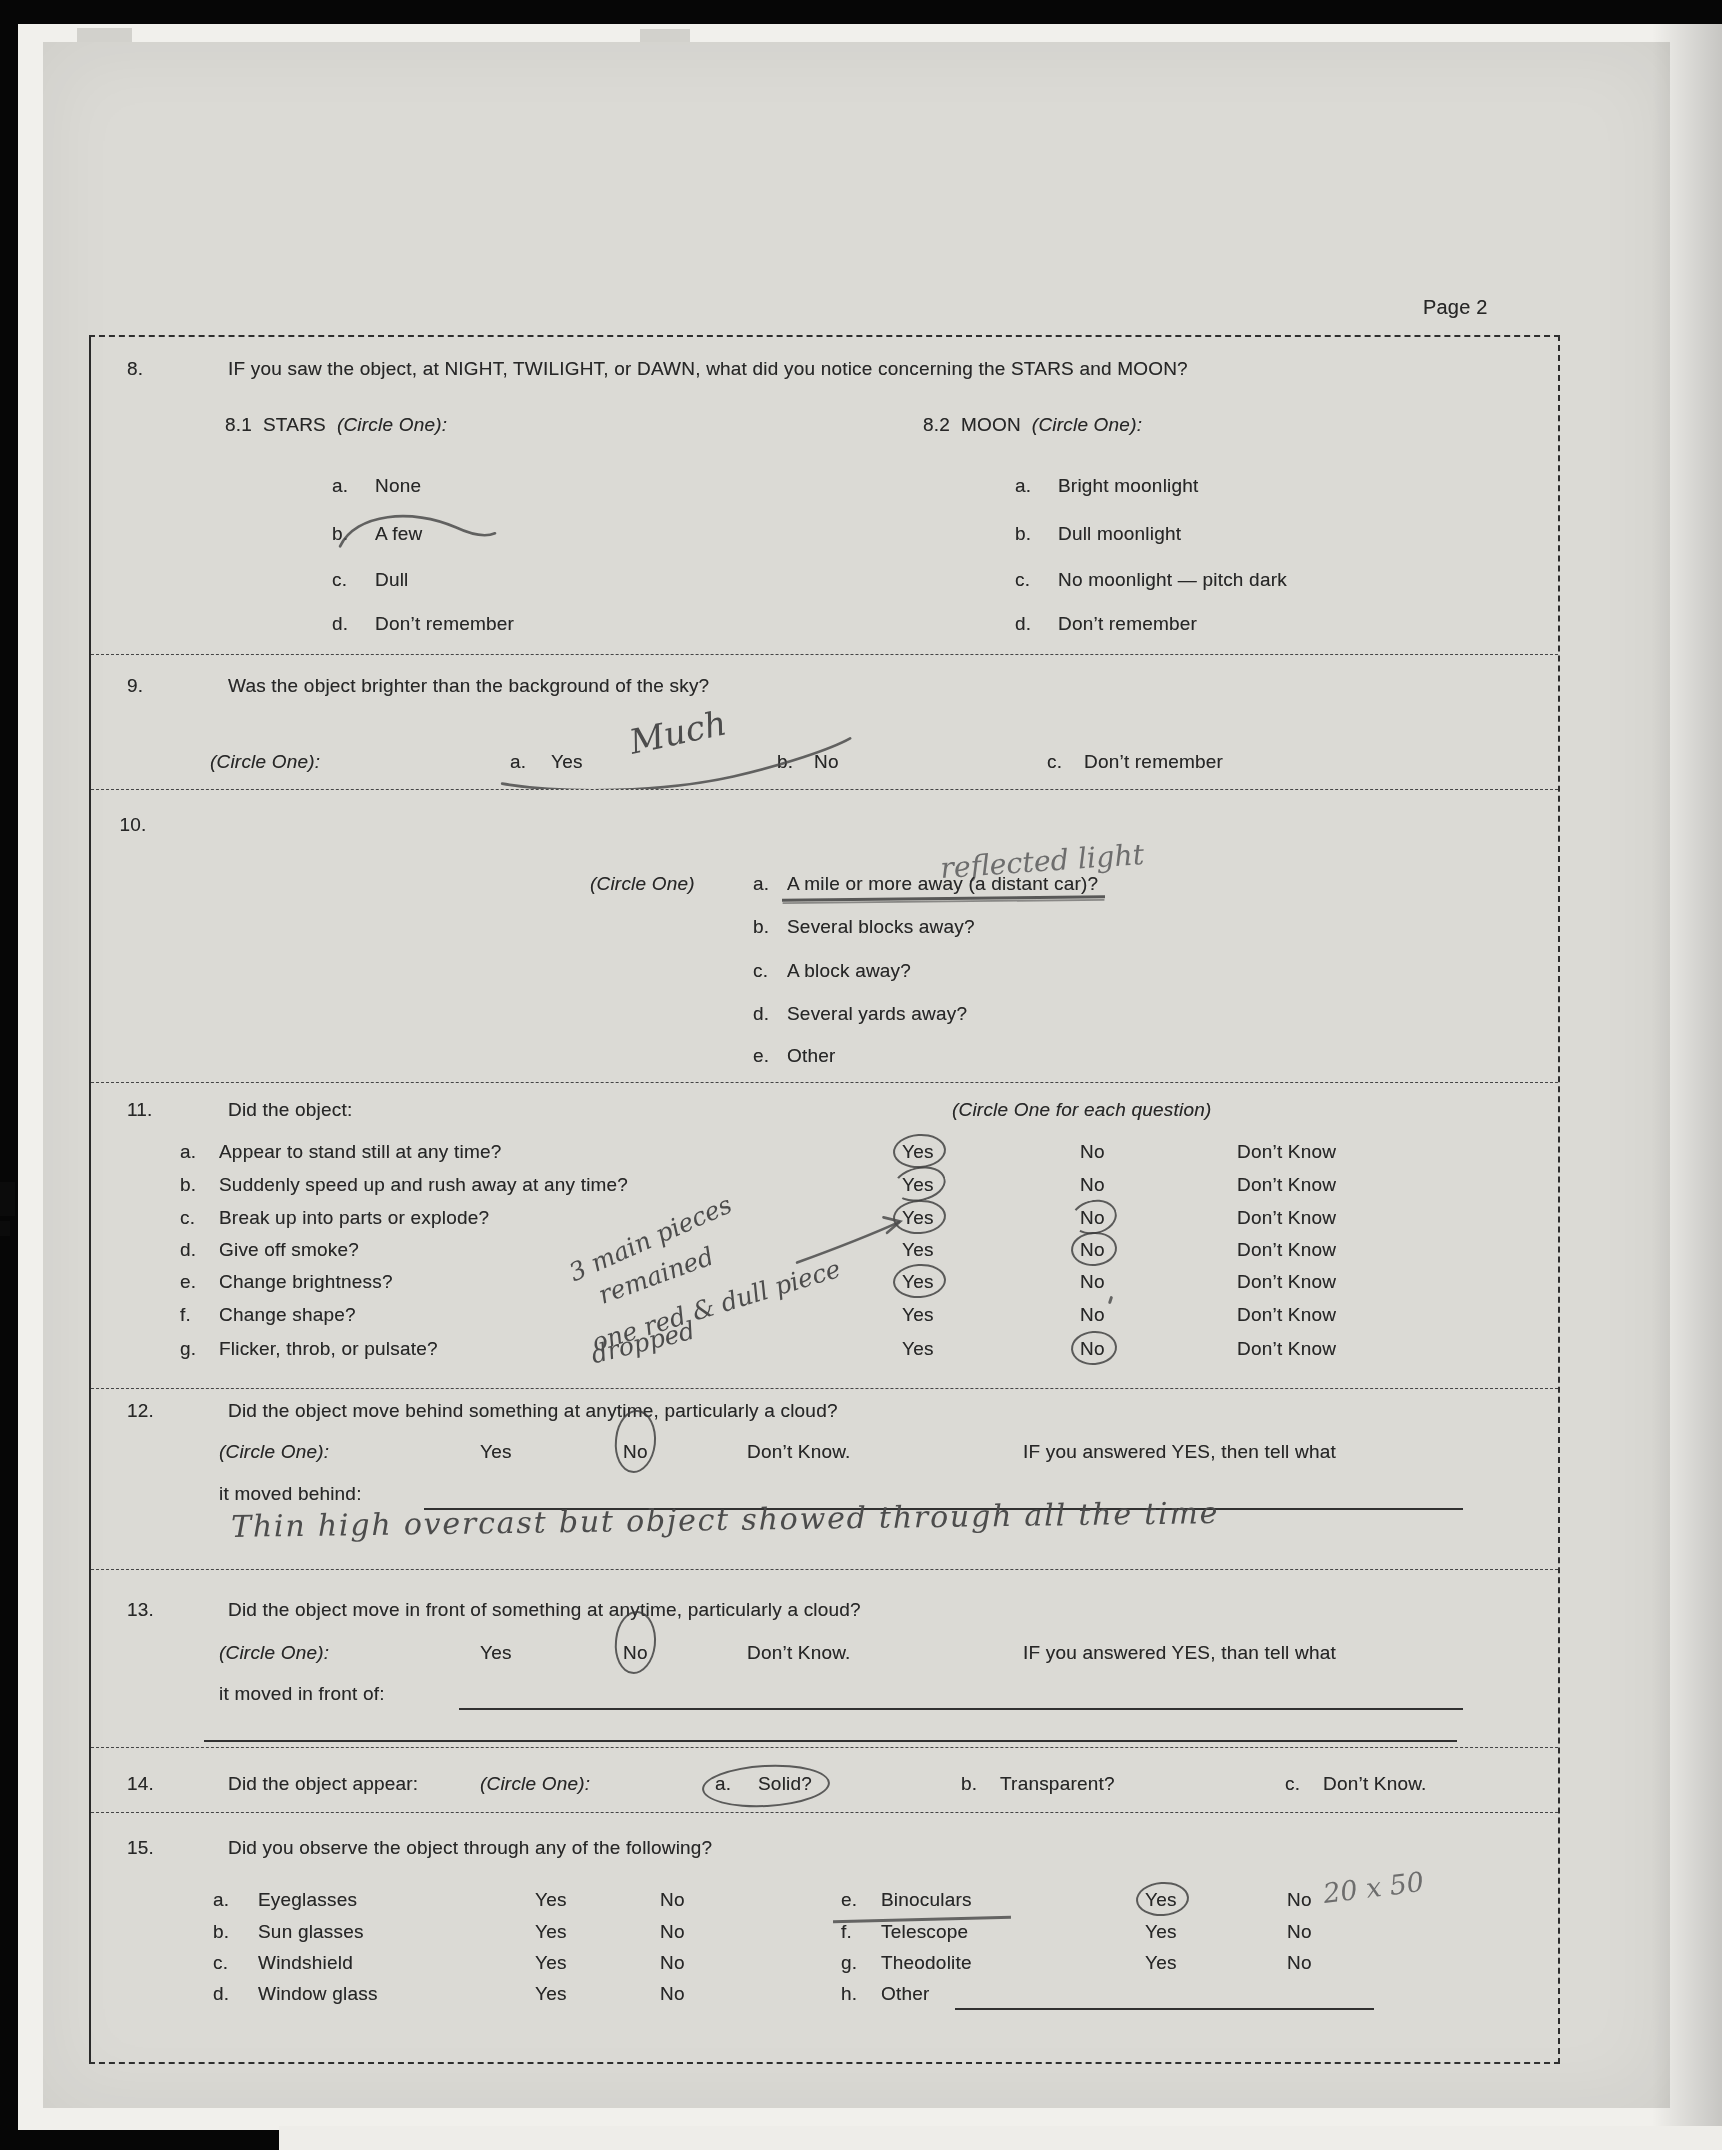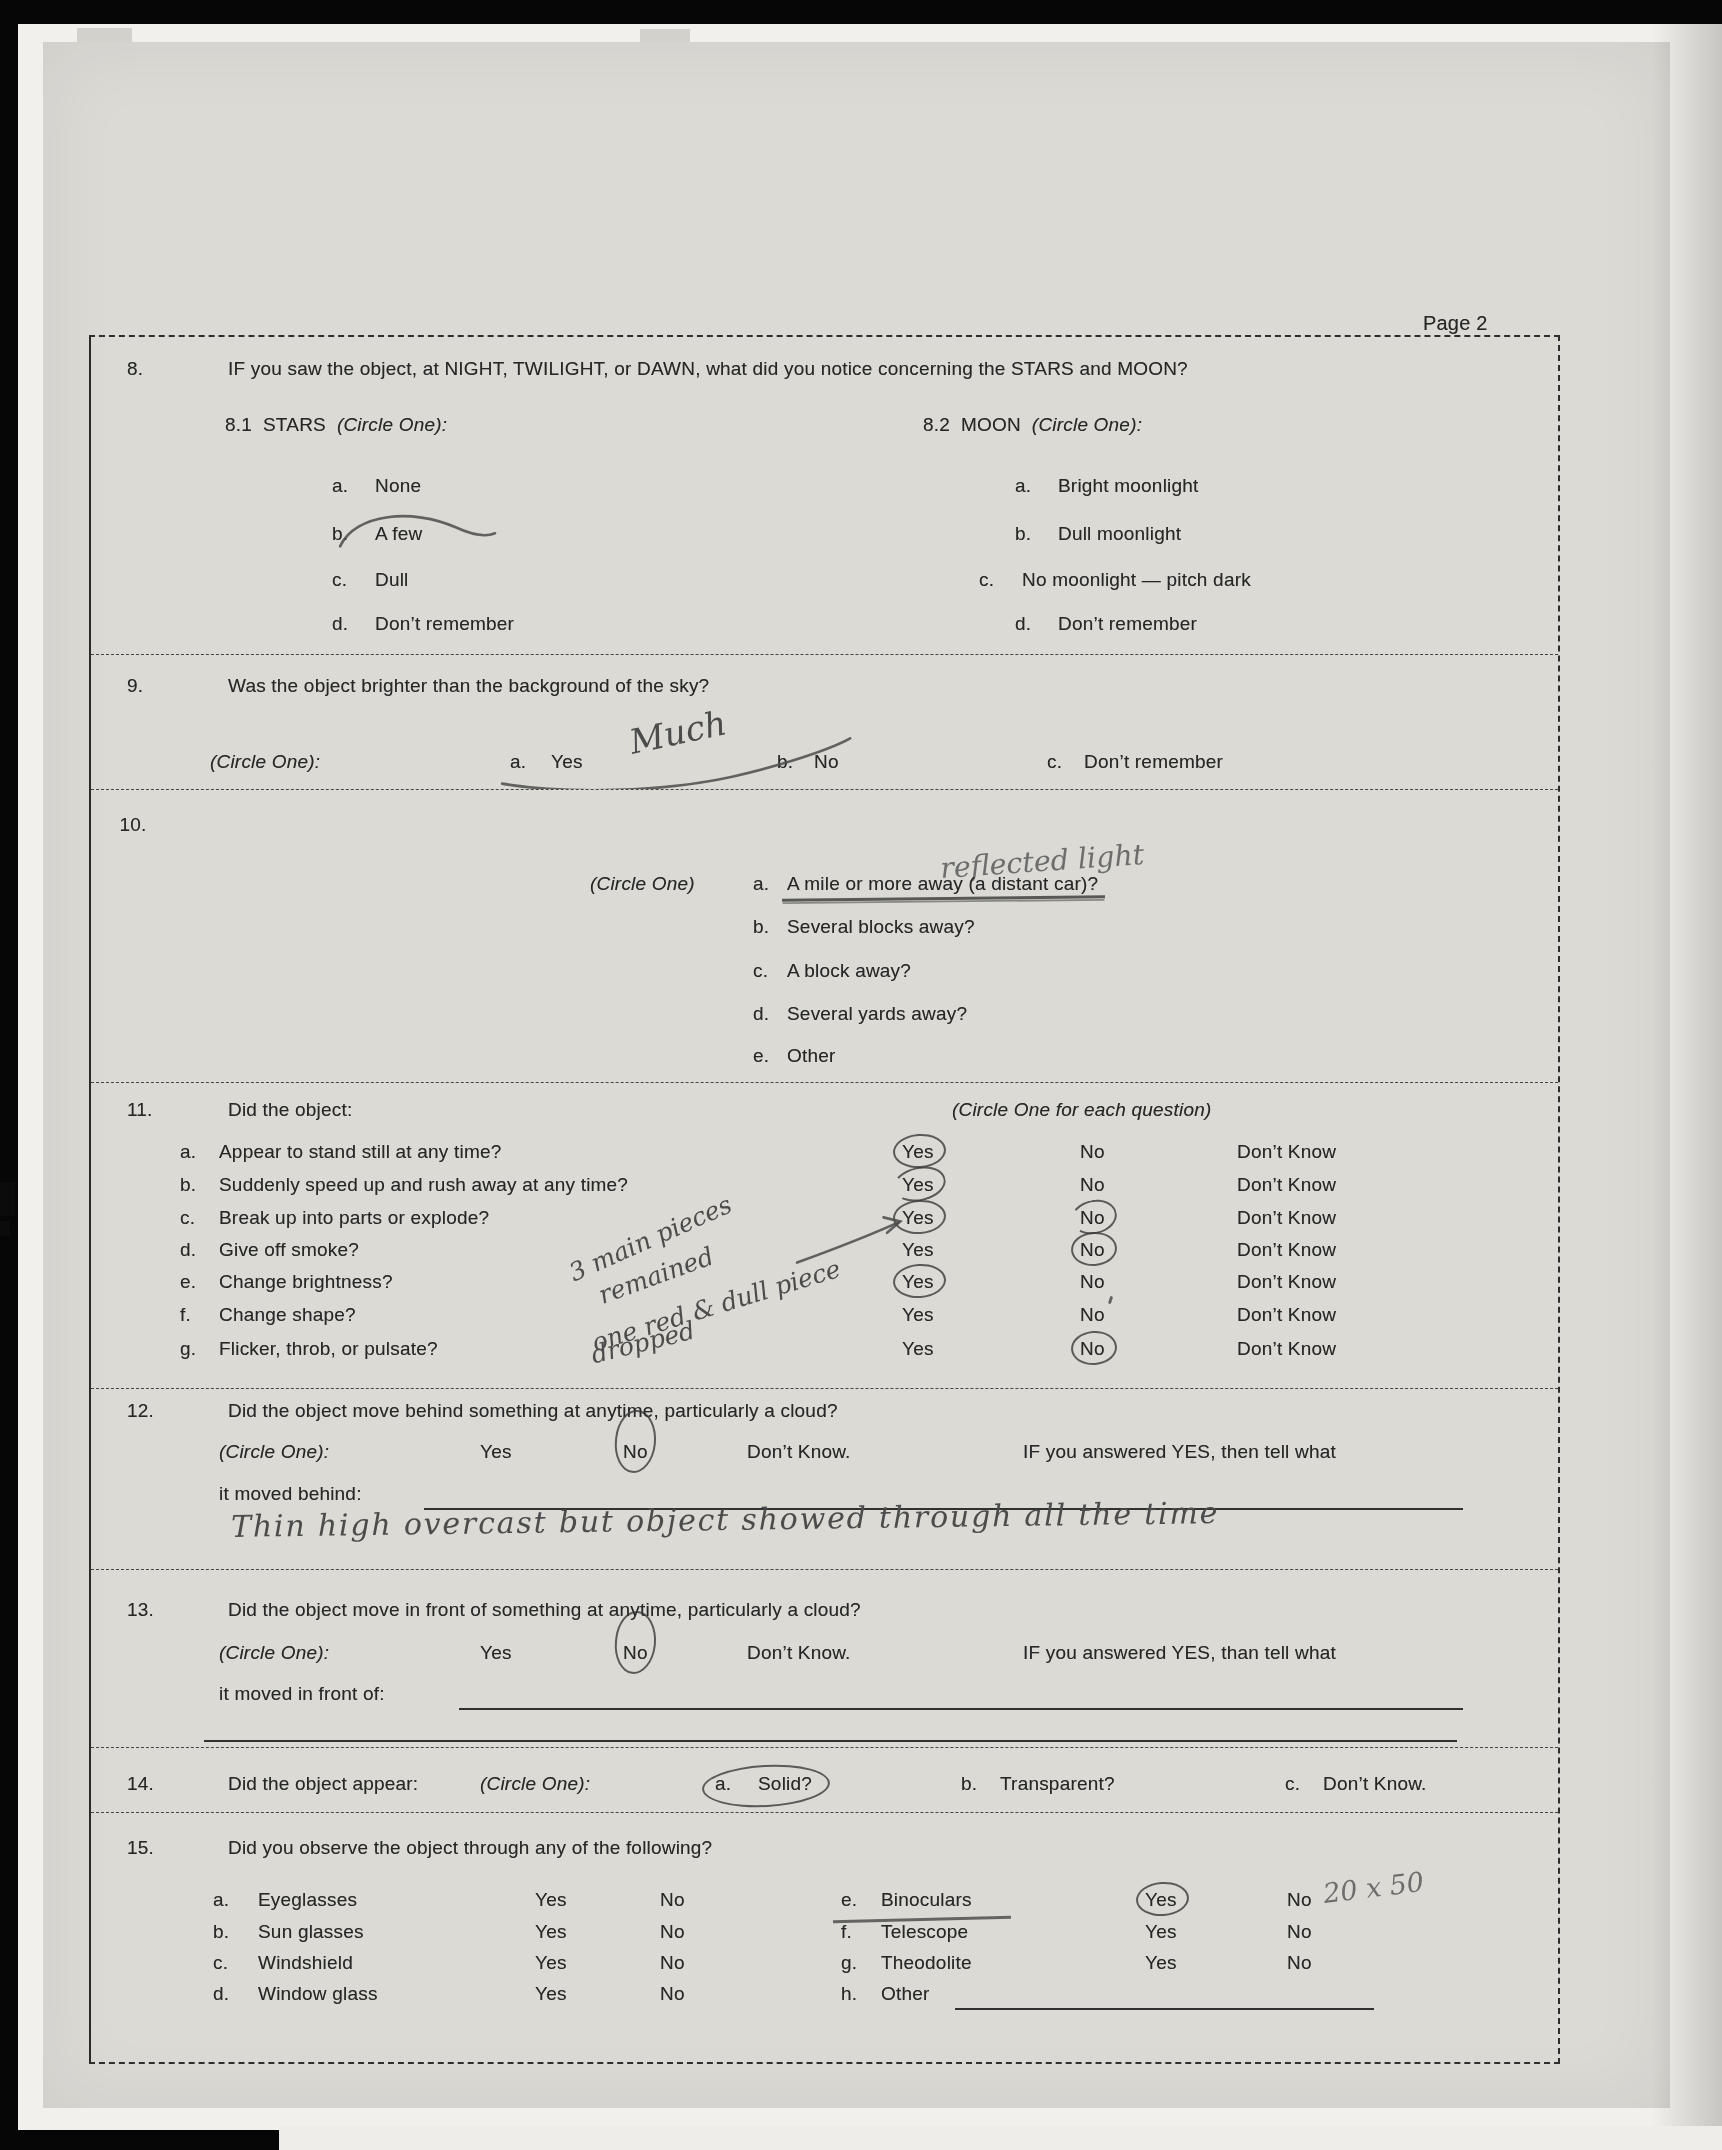--- a/index.html
+++ b/index.html
@@ -13,21 +13,21 @@
   .page{position:absolute;left:25px;top:18px;width:1627px;height:2066px;background:#dbdad5;
       box-shadow:inset 0 0 83px rgba(0,0,0,0.06);}
   .bottom-strip{position:absolute;left:279px;top:2126px;width:1443px;height:24px;background:#eeede9;}
   .notch{position:absolute;background:#d2d1cc;}
   .n1{left:59px;top:3.6px;width:55px;height:15.4px;}
   .n2{left:622px;top:4.8px;width:50px;height:13px;}
   .edge-mark{position:absolute;background:#0b0b0b;}
   .m1{left:0;top:1182px;width:15.4px;height:34px;}
   .m2{left:0;top:1221px;width:9.5px;height:15.4px;}
 
-  .page-label{position:absolute;left:1380px;top:254px;font-size:20px;letter-spacing:4.2px;color:#2f2f2f;margin-top:16px;}
+  .page-label{position:absolute;left:1380px;top:254px;font-size:20px;letter-spacing:4.2px;color:#2f2f2f;}
 
   
   .form{position:absolute;left:46px;top:293px;width:1467px;height:1725px;
         border-top:2.4px dashed #2e2e2e;border-bottom:2.4px dashed #2e2e2e;
         border-left:2.4px solid #2a2a2a;border-right:2.4px dashed #2e2e2e;
         box-sizing:content-box;font-size:19px;}
   .sec{position:relative;box-sizing:border-box;border-bottom:1.8px dashed #454545;}
   .s8{height:318px;} .s9{height:135px;} .s10{height:293px;} .s11{height:306px;}
   .s12{height:181px;} .s13{height:178px;} .s14{height:65px;} .s15{height:248px;border-bottom:none;}
 
@@ -100,21 +100,21 @@
         <div class="opt t abs" style="left:241px;top:232px;"><span class="okey">c.</span><span>Dull</span></div>
         <div class="opt t abs" style="left:241px;top:276px;"><span class="okey">d.</span><span>Don’t remember</span></div>
 
         <div class="sub t abs" style="left:832px;top:77px;">
           <span>8.2</span>&nbsp;
           <span>MOON</span>&nbsp;
           <span class="it">(Circle One):</span>
         </div>
         <div class="opt t abs" style="left:924px;top:138px;"><span class="okey">a.</span><span>Bright moonlight</span></div>
         <div class="opt t abs" style="left:924px;top:186px;"><span class="okey">b.</span><span>Dull moonlight</span></div>
-        <div class="opt t abs" style="left:888px;top:232px;"><span class="okey">c.</span><span>No moonlight — pitch dark</span></div>
+        <div class="opt t abs" style="left:924px;top:232px;"><span class="okey">c.</span><span>No moonlight — pitch dark</span></div>
         <div class="opt t abs" style="left:924px;top:276px;"><span class="okey">d.</span><span>Don’t remember</span></div>
 
         <svg class="overlay" viewBox="0 0 2462 533" preserveAspectRatio="none">
           <path d="M 418,352 C 444,296 540,288 612,320 C 640,333 662,337 678,330"></path>
         </svg>
       </section>
 
       <section class="sec s9">
         <span class="qnum t abs" style="top:20px;">9.</span>
         <span class="qtext t abs" style="top:20px;">Was the object brighter than the background of the sky?</span>

